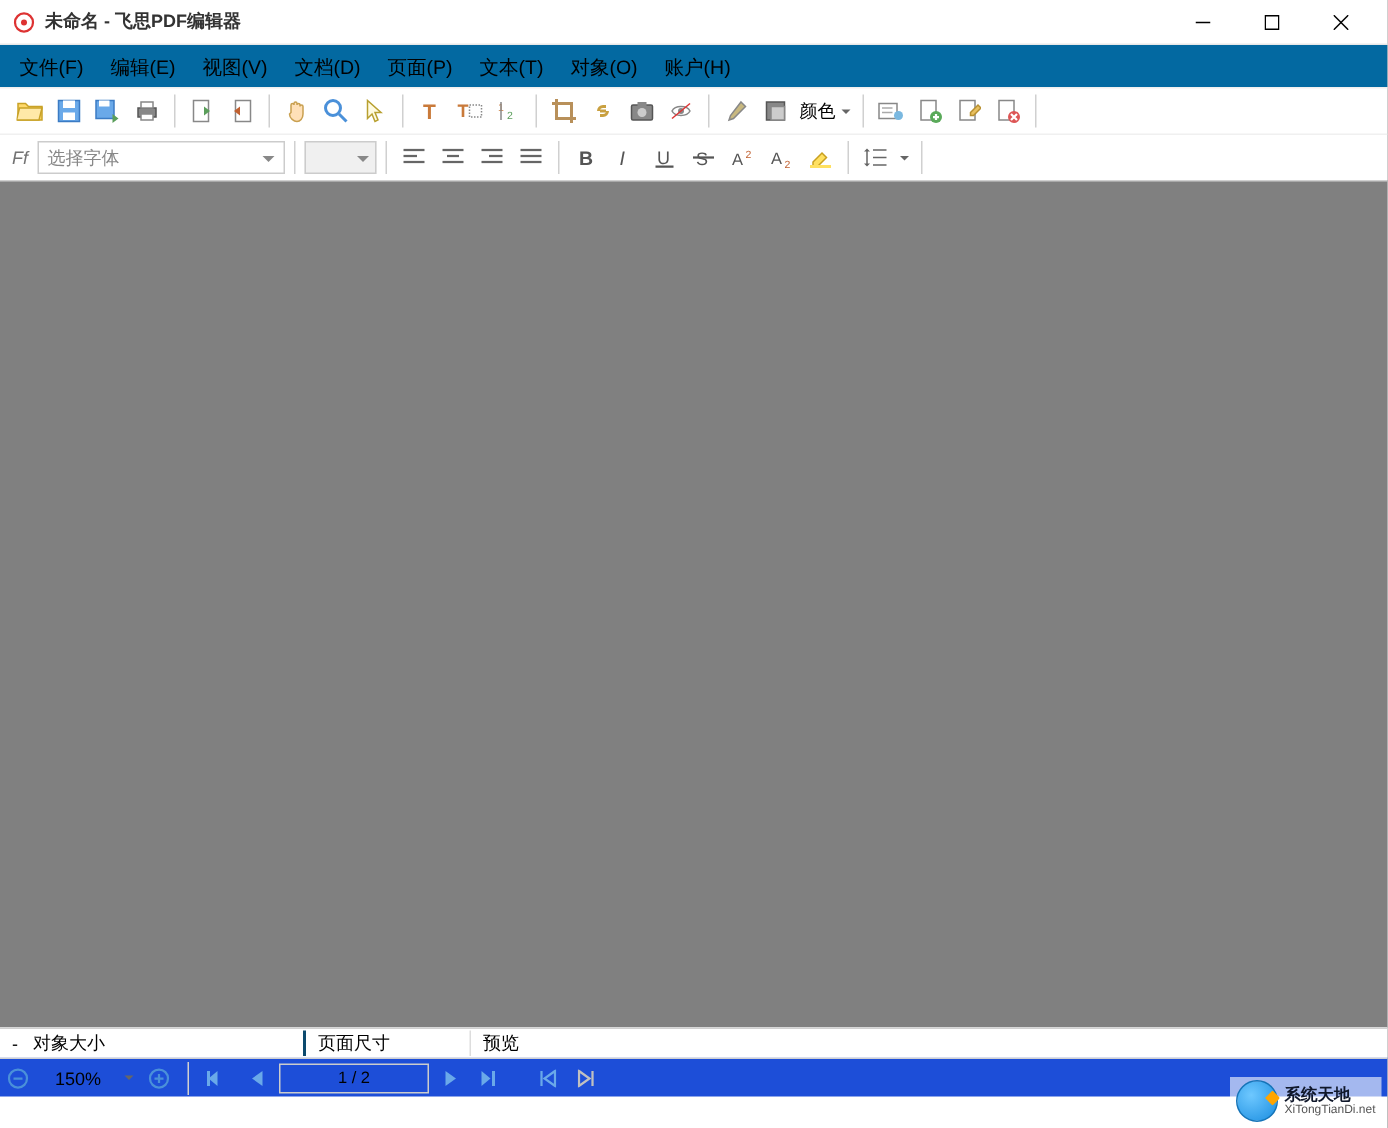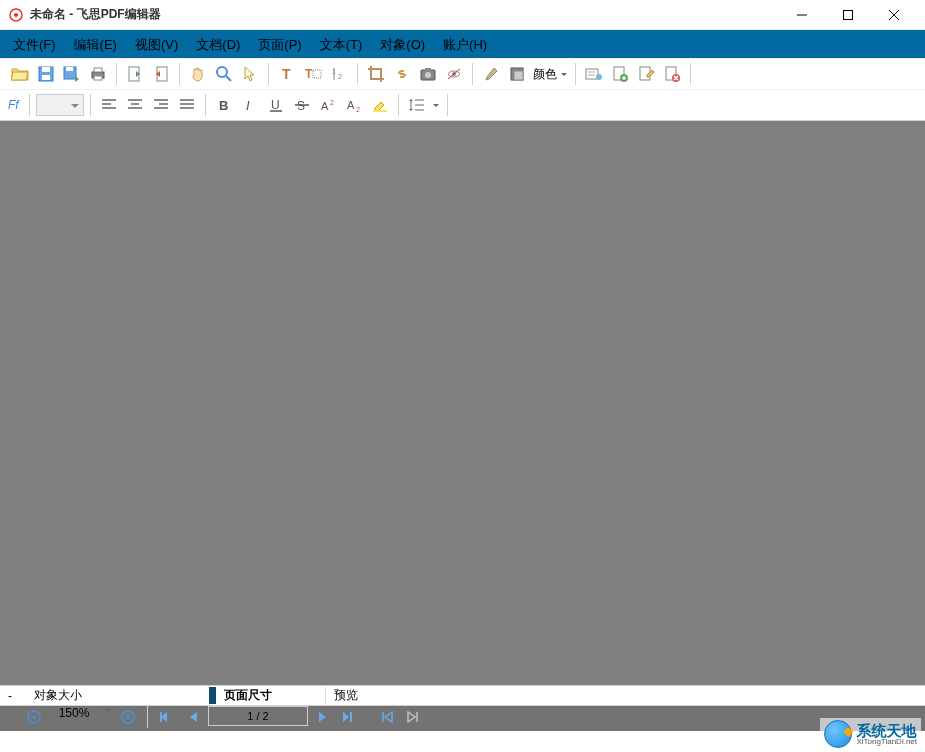--- a/index.html
+++ b/index.html
@@ -19,34 +19,34 @@
 .font-select::after { content: ""; position: absolute; right: 6px; top: 9px; border: 4px solid transparent; border-top-color: #888; }
 .size-select { width: 48px; height: 22px; border: 1px solid #ccc; background: #f0f0f0; cursor: pointer; position: relative;}
 .size-select::after { content: ""; position: absolute; right: 4px; top: 9px; border: 4px solid transparent; border-top-color: #888; }
 .color-label { font-size: 12px; margin-left: 2px; text-align: right; }
 .dropdown-arrow { width:10px; display:inline-flex; align-items:center; justify-content:center;}
 .dropdown-arrow::after { content:""; border:3px solid transparent; border-top-color:#666; margin-top:3px;}
 .workspace { height: 565px; background: #808080; border-top: 1px solid #d0d0d0; }
 .statusbar { height: 20px; display: flex; align-items: center; padding: 0 8px; font-size: 12px; border-top: 1px solid #d0d0d0; position: relative; background:#fff;}
 .status-seg { padding: 0 8px; }
 .status-seg.a1 { width: 420px; border-right: 1px solid #ddd;}
-.status-seg.a2 { width: 190px; border-right: 7px solid #0c4a6e; margin-left: 12px;}
-.status-seg.a3 { width: 110px; border-right: 1px solid #ddd; font-weight: bold;}
-.navbar { height: 26px; display: flex; align-items: flex-start; padding: 0 23px; border-top: 1px solid #d0d0d0; gap: 4px; background:#737373;}
+.status-seg.a2 { width: 190px; border-right: 2px solid #0c4a6e;}
+.status-seg.a3 { width: 110px; border-right: 1px solid #ddd;}
+.navbar { height: 26px; display: flex; align-items: center; padding: 0 1px; border-top: 1px solid #d0d0d0; gap: 4px; background:#1d4ed8;}
 .zoom-val { width: 50px; text-align: center; font-size: 12px; }
 .page-input { width: 100px; height: 20px; border: 1px solid #ccc; text-align: center; font-size: 11px; display: flex; align-items: center; justify-content: center; }
 .nav-btn { width: 22px; height: 22px; display: flex; align-items: center; justify-content: center; cursor: pointer; }
 .watermark { position: absolute; right: 4px; bottom: 2px; display:flex; align-items:center; gap:4px; background: rgba(255,255,255,0.6); padding:2px 4px;}
 .wm-text { display:flex; flex-direction:column; line-height:1;}
-.wm-cn { font-size: 15px; font-weight: bold; color: #0369a1; }
+.wm-cn { font-size: 11px; font-weight: bold; color: #0f172a; }
 .wm-en { font-size: 8px; color: #555; }
 .globe { width:28px; height:28px; border-radius:50%; background: radial-gradient(circle at 35% 35%, #6ec8ff, #1a8de0); border:1px solid #1574b8; position:relative;}
 .globe::after{content:""; position:absolute; right:-2px; top:6px; width:10px; height:10px; background:#ffa500; clip-path: polygon(0 50%, 50% 0, 100% 50%, 50% 100%);}
 svg { display:block; }
-.ff-label { font-size:12px; color:#3b82f6; font-style:italic; margin-right:4px;}
+.ff-label { font-size:12px; color:#737373; font-style:italic; margin-right:4px;}
 </style>
 </head>
 <body>
 
 <div class="titlebar">
   <span class="app-icon">
     <svg width="14" height="14" viewBox="0 0 14 14">
         <circle cx="7" cy="7" r="6" fill="none" stroke="#d33" stroke-width="1.5"></circle>
         <circle cx="7" cy="7" r="2" fill="#d33"></circle>
       </svg>
@@ -227,20 +227,23 @@
         <rect x="2" y="1" width="10" height="13" fill="#fff" stroke="#888"></rect>
         <circle cx="12" cy="12" r="4" fill="#d55"></circle>
         <path d="M10 10l4 4M14 10l-4 4" stroke="#fff" stroke-width="1.5"></path>
       </svg>
     </div>
   <div class="sep"></div>
 </div>
 
 <div class="toolbar">
   <span class="ff-label">Ff</span>
+  <div class="font-select">
+    <span>选择字体</span>
+  </div>
   <div class="sep"></div>
   <div class="size-select"></div>
   <div class="sep"></div>
   <div class="tb-btn">
       <svg width="16" height="14" viewBox="0 0 16 14">
         <line x1="1" y1="2" x2="15" y2="2" stroke="#666" stroke-width="1.5"></line>
         <line x1="1" y1="6" x2="10" y2="6" stroke="#666" stroke-width="1.5"></line>
         <line x1="1" y1="10" x2="15" y2="10" stroke="#666" stroke-width="1.5"></line>
       </svg>
     </div>

